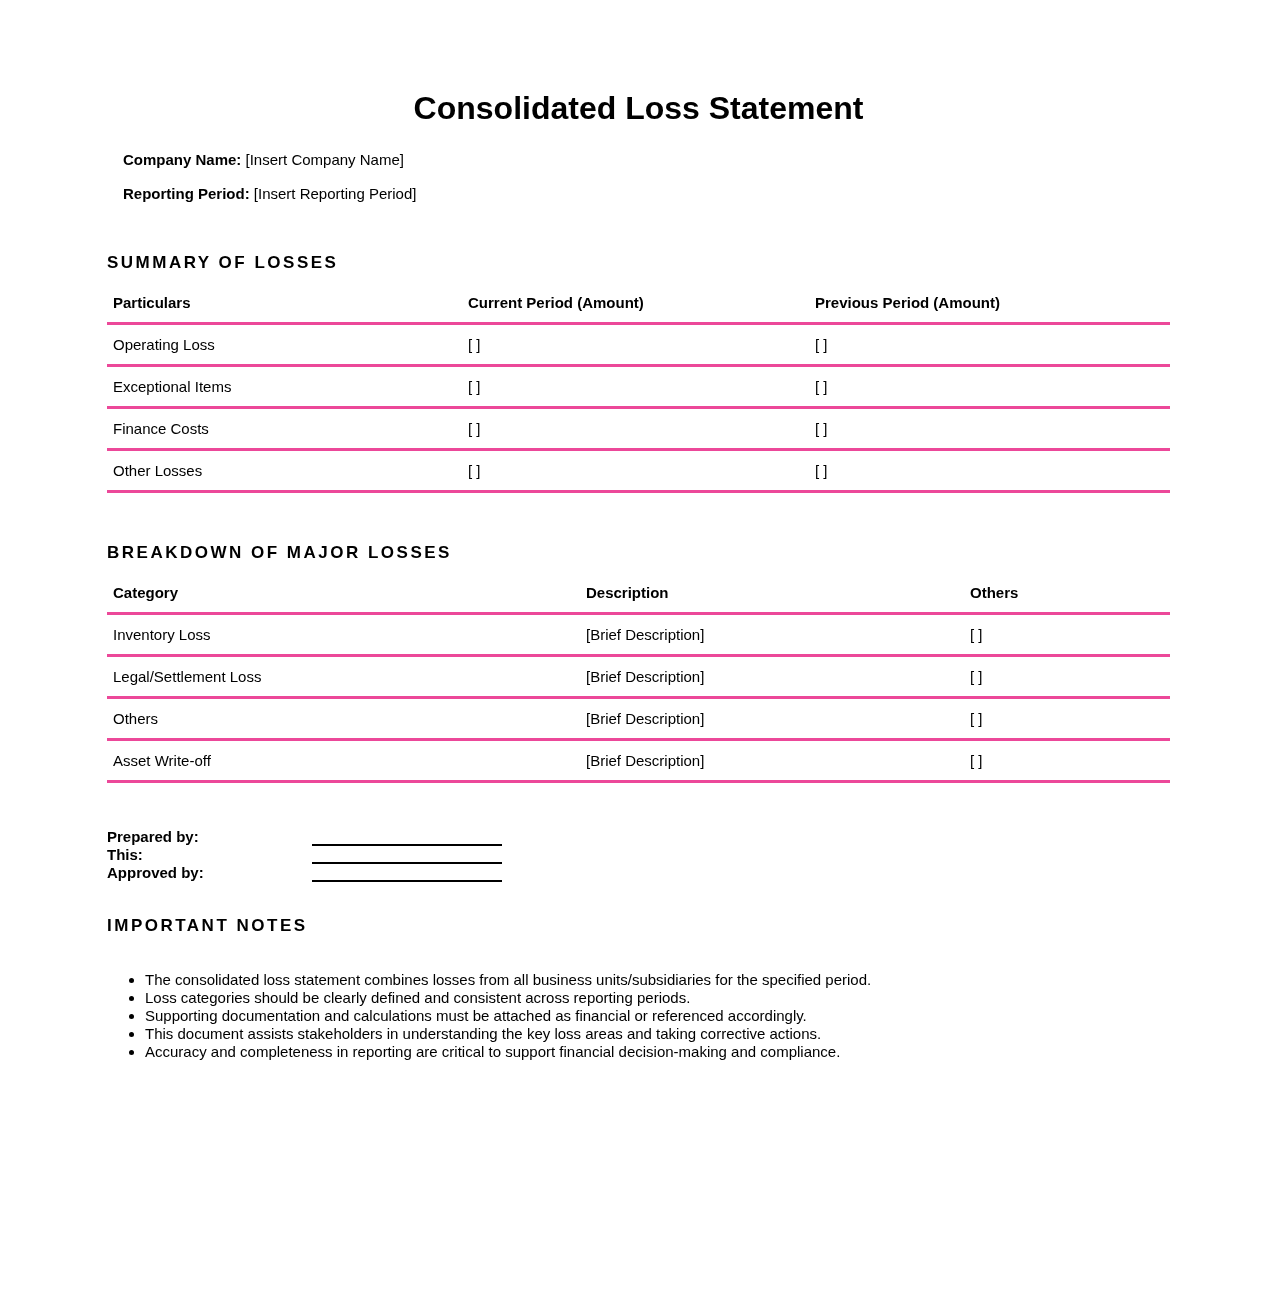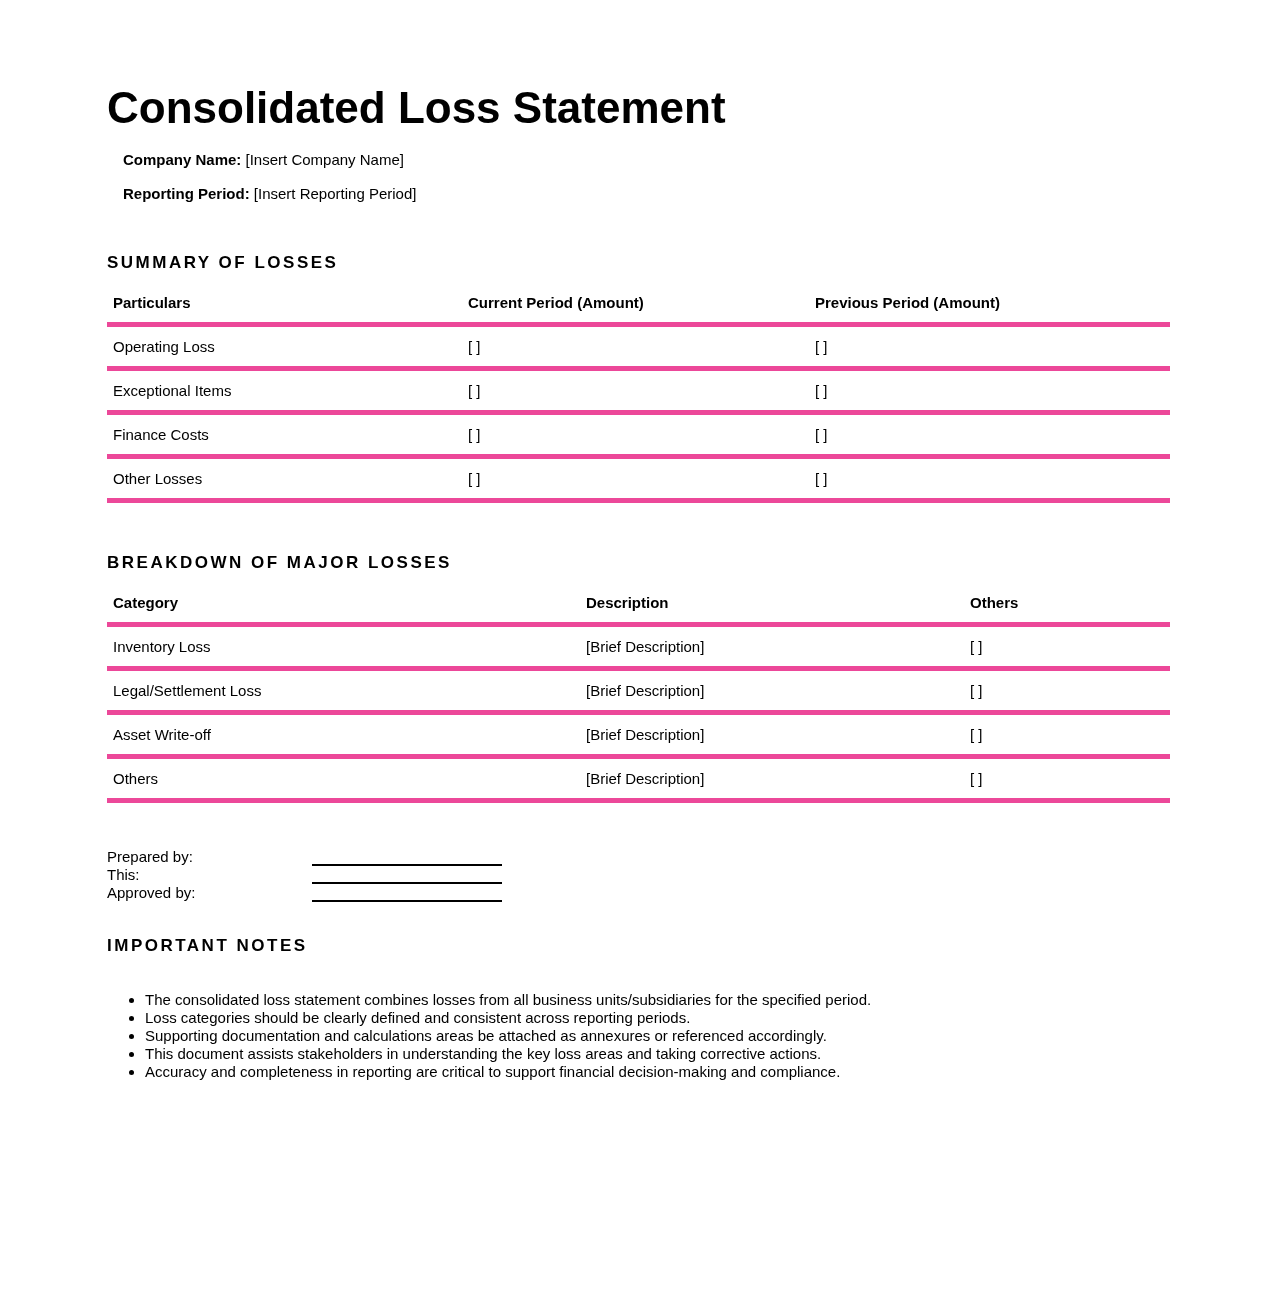--- a/index.html
+++ b/index.html
@@ -13,24 +13,25 @@
     width: 1278px;
     height: 1300px;
     overflow: hidden;
   }
   .page {
     box-sizing: border-box;
     width: 1278px;
     padding: 90px 108px 0 107px;
   }
   h1.doc-title {
-    font-size: 44px;
+    font-size: 32px;
     line-height: 36px;
     font-weight: bold;
     margin: 0 0 25px 0;
+    text-align: center;
   }
   .meta-line {
     margin: 16px;
     font-size: 15px;
     line-height: 18px;
   }
   .meta-line b { font-weight: bold; }
   .section-heading {
     font-size: 17px;
     font-weight: bold;
@@ -42,41 +43,42 @@
     width: 100%;
     border-collapse: collapse;
     table-layout: fixed;
   }
   th, td {
     font-size: 15px;
     line-height: 18px;
     text-align: left;
     vertical-align: middle;
     padding: 10.5px 8px 10.5px 6px;
-    border-bottom: 5px solid #ec4899;
+    border-bottom: 3px solid #ec4899;
     overflow: hidden;
     white-space: nowrap;
   }
   th { font-weight: bold; }
   tr.total-row td { font-weight: bold; }
   .summary-col-1 { width: 355px; }
   .summary-col-2 { width: 347px; }
   .summary-col-3 { width: 361px; }
   .breakdown-col-1 { width: 473px; }
   .breakdown-col-2 { width: 384px; }
   .breakdown-col-3 { width: 206px; }
   .sig-block {
     margin-top: 45px;
     font-size: 15px;
     line-height: 18px;
   }
   .sig-row {
     display: flex;
     align-items: center;
     height: 18px;
+    font-weight: bold;
   }
   .sig-label {
     width: 205px;
     flex: 0 0 205px;
   }
   .sig-line {
     display: inline-block;
     width: 190px;
     height: 15px;
     border-bottom: 2px solid #000000;
@@ -159,26 +161,26 @@
         <td>Inventory Loss</td>
         <td>[Brief Description]</td>
         <td>[ ]</td>
       </tr>
       <tr>
         <td>Legal/Settlement Loss</td>
         <td>[Brief Description]</td>
         <td>[ ]</td>
       </tr>
       <tr>
+        <td>Others</td>
+        <td>[Brief Description]</td>
+        <td>[ ]</td>
+      </tr>
+      <tr>
         <td>Asset Write-off</td>
-        <td>[Brief Description]</td>
-        <td>[ ]</td>
-      </tr>
-      <tr>
-        <td>Others</td>
         <td>[Brief Description]</td>
         <td>[ ]</td>
       </tr>
     </tbody>
   </table>
 
   <div class="sig-block">
     <div class="sig-row">
       <span class="sig-label">Prepared by:</span>
       <span class="sig-line"></span>
@@ -191,18 +193,18 @@
       <span class="sig-label">Approved by:</span>
       <span class="sig-line"></span>
     </div>
   </div>
 
   <h2 class="section-heading notes-heading">IMPORTANT NOTES</h2>
 
   <ul class="notes-list">
     <li>The consolidated loss statement combines losses from all business units/subsidiaries for the specified period.</li>
     <li>Loss categories should be clearly defined and consistent across reporting periods.</li>
-    <li>Supporting documentation and calculations areas be attached as annexures or referenced accordingly.</li>
+    <li>Supporting documentation and calculations must be attached as financial or referenced accordingly.</li>
     <li>This document assists stakeholders in understanding the key loss areas and taking corrective actions.</li>
     <li>Accuracy and completeness in reporting are critical to support financial decision-making and compliance.</li>
   </ul>
 
 </div>
 
 </body></html>

